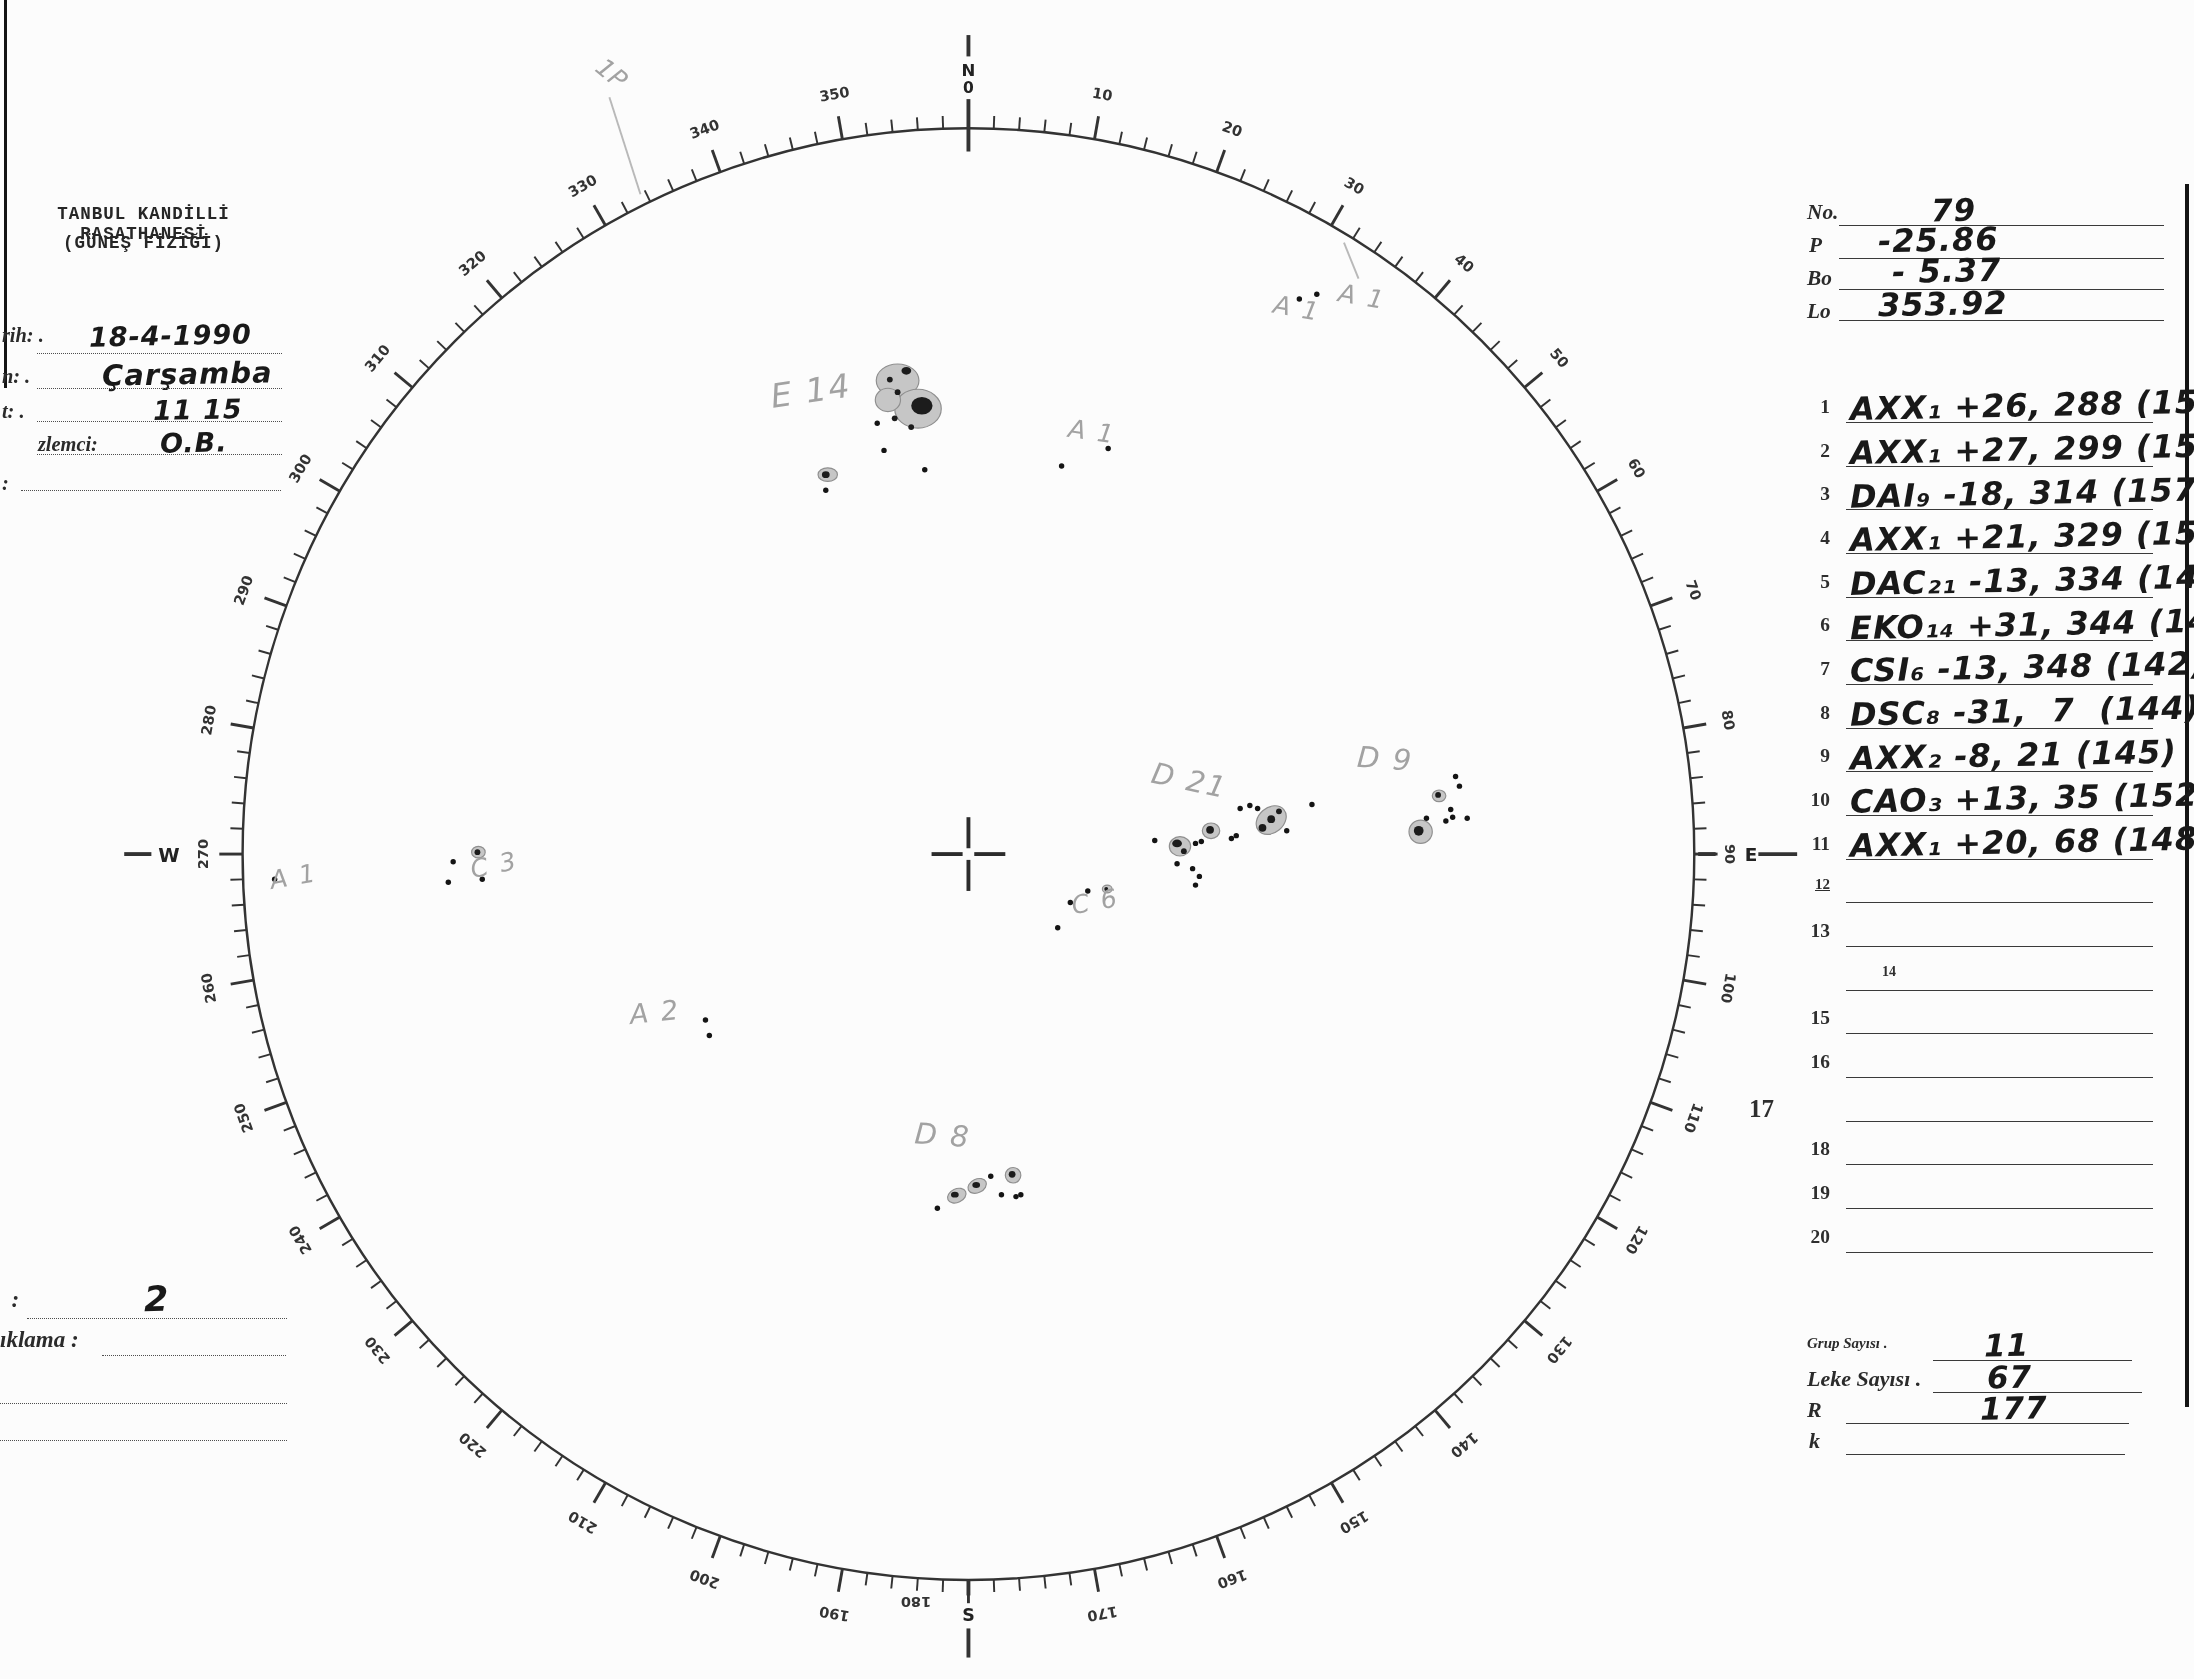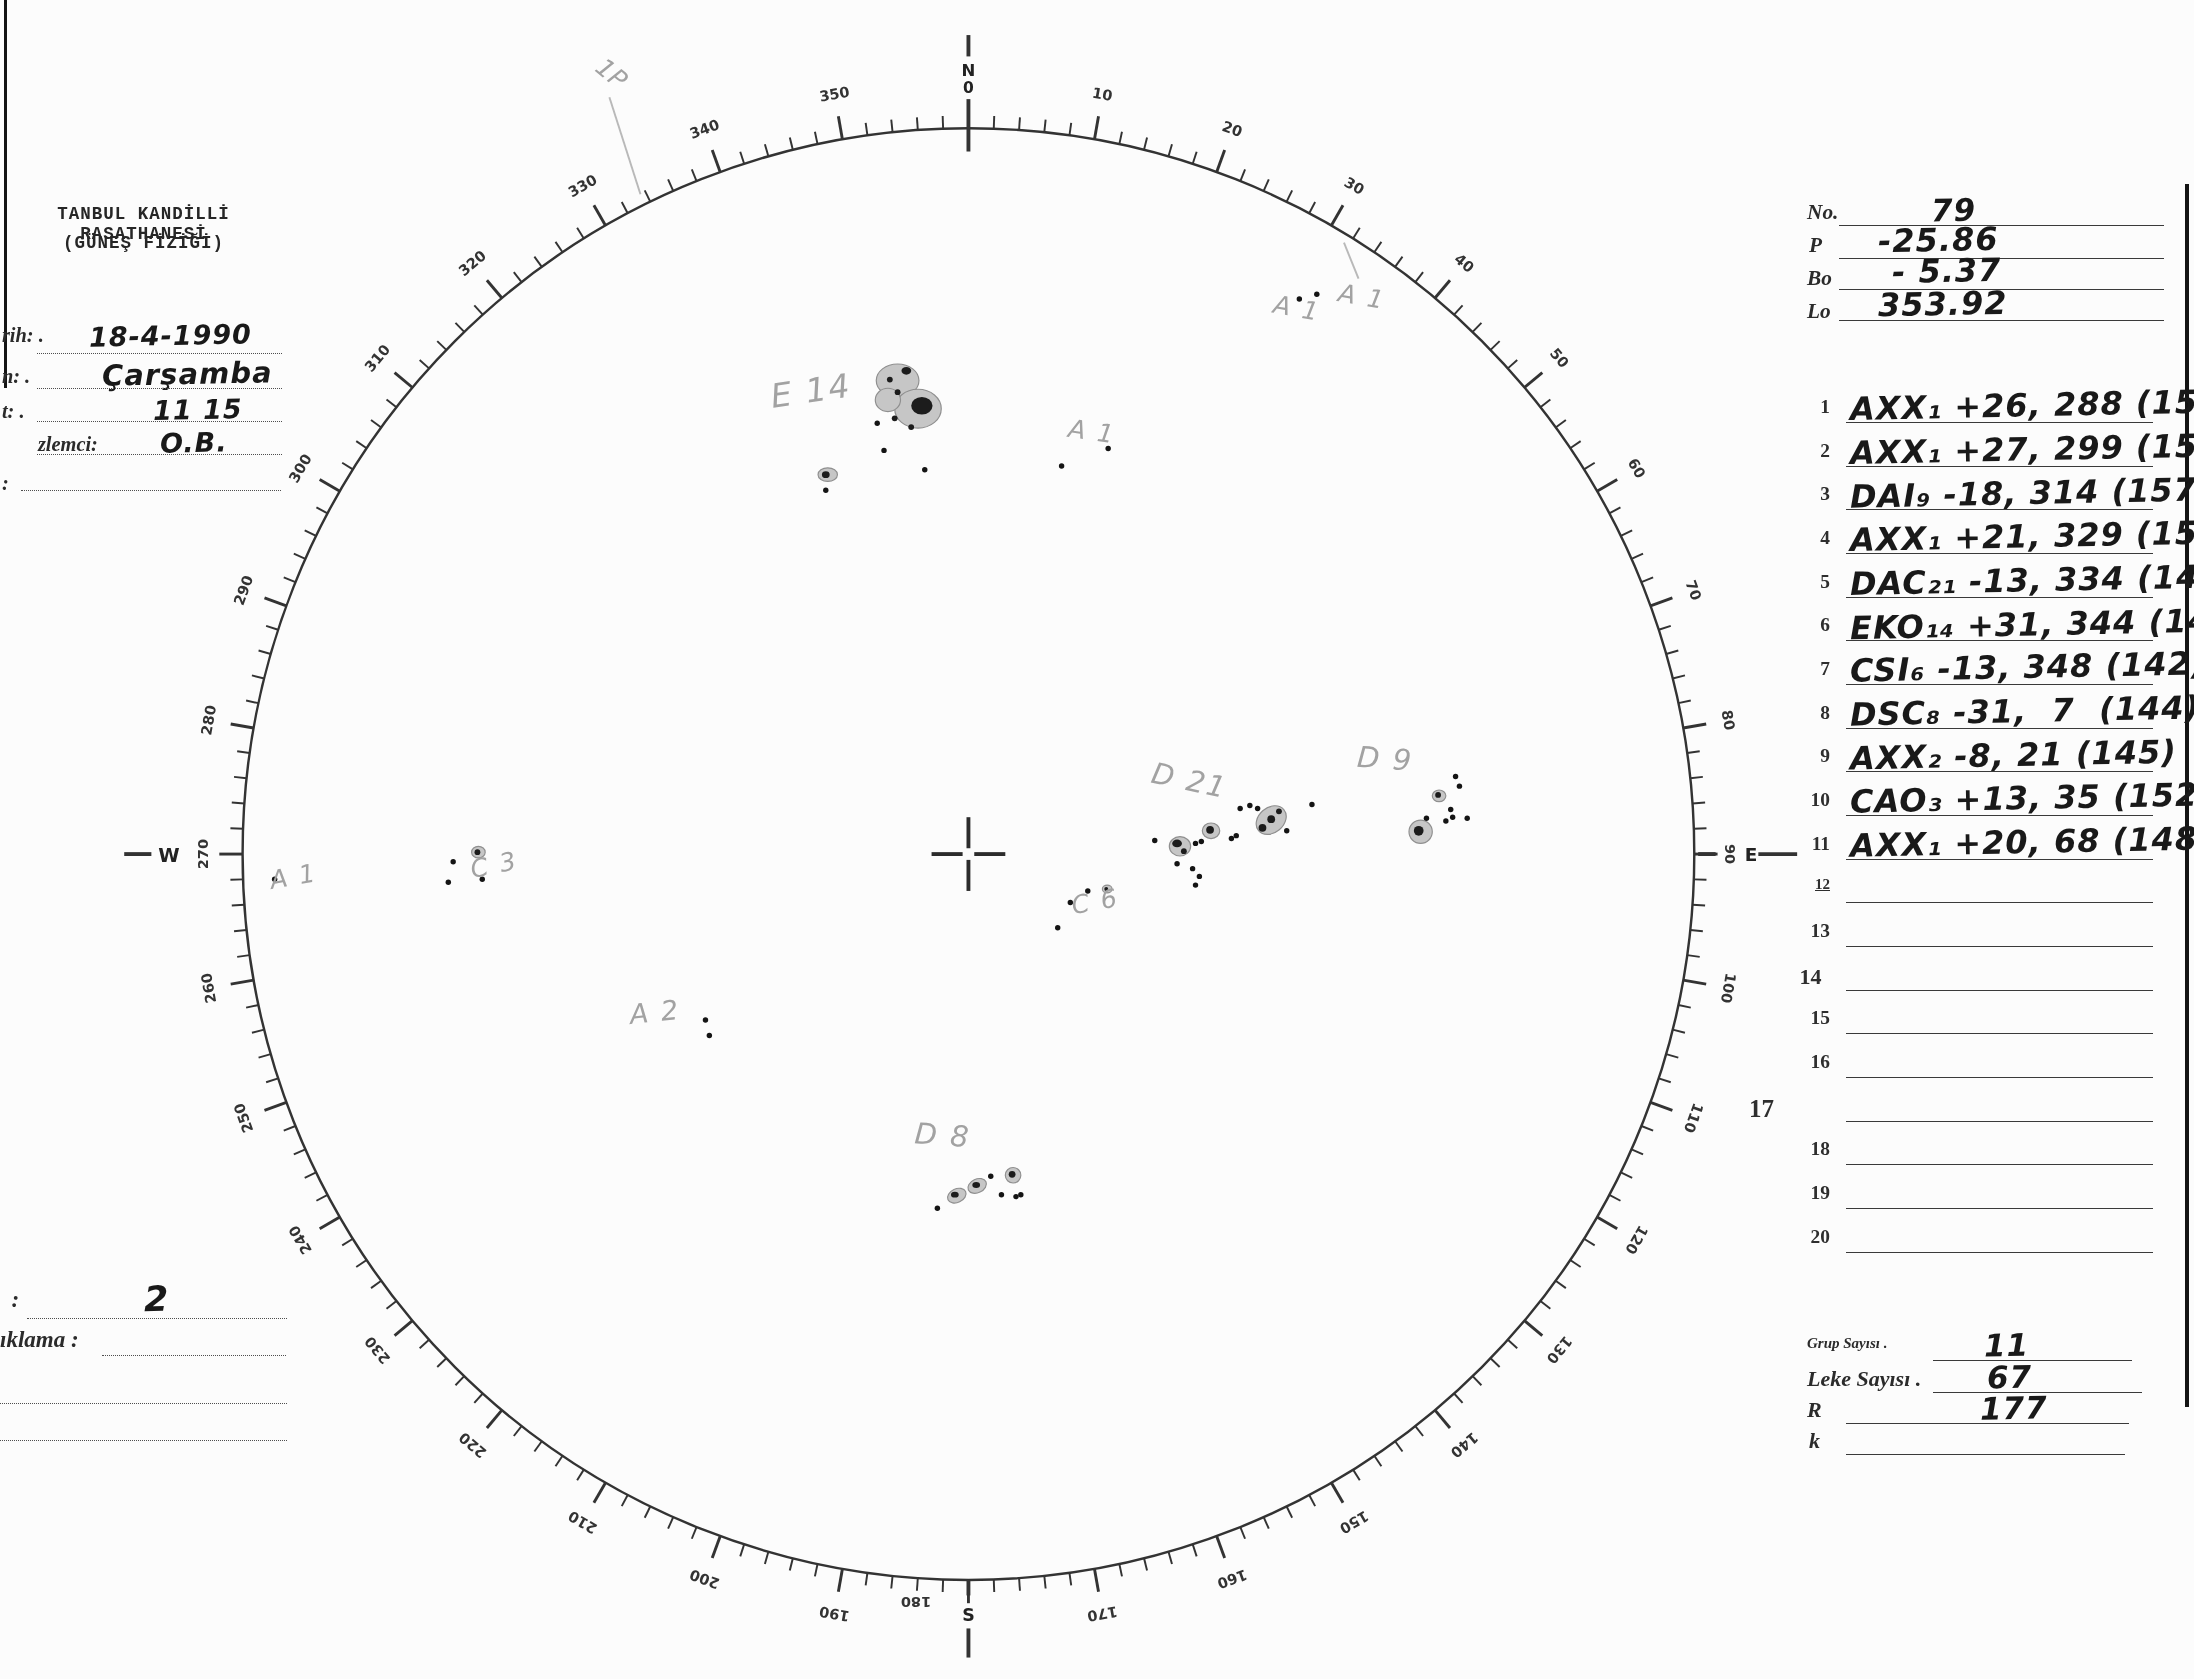--- a/index.html
+++ b/index.html
@@ -428,21 +428,21 @@
       <div class="abs num" style="left: 1791px; top: 789px; width: 39px; text-align: right; font-size: 19.4px;">10</div>
       <div class="abs" style="left: 1846px; top: 815px; width: 307px; height: 0px; border-bottom: 1.9px solid rgb(58, 58, 58);"></div>
       <div class="abs hw" style="left: 1850px; top: 779px; font-size: 32px;">CAO₃ +13, 35 (152)</div>
       <div class="abs num" style="left: 1791px; top: 833px; width: 39px; text-align: right; font-size: 19.4px;">11</div>
       <div class="abs" style="left: 1846px; top: 859px; width: 307px; height: 0px; border-bottom: 1.9px solid rgb(58, 58, 58);"></div>
       <div class="abs hw" style="left: 1850px; top: 823px; font-size: 32px;">AXX₁ +20, 68 (148)</div>
       <div class="abs num" style="left: 1791px; top: 876px; width: 39px; text-align: right; font-size: 15px; text-decoration: underline;">12</div>
       <div class="abs" style="left: 1846px; top: 902px; width: 307px; height: 0px; border-bottom: 1.9px solid rgb(58, 58, 58);"></div>
       <div class="abs num" style="left: 1791px; top: 920px; width: 39px; text-align: right; font-size: 19.4px;">13</div>
       <div class="abs" style="left: 1846px; top: 946px; width: 307px; height: 0px; border-bottom: 1.9px solid rgb(58, 58, 58);"></div>
-      <div class="abs num" style="left: 1791px; top: 964px; width: 39px; text-align: center; font-size: 22px;">14</div>
+      <div class="abs num" style="left: 1857px; top: 964px; width: 39px; text-align: right; font-size: 14px;">14</div>
       <div class="abs" style="left: 1846px; top: 990px; width: 307px; height: 0px; border-bottom: 1.9px solid rgb(58, 58, 58);"></div>
       <div class="abs num" style="left: 1791px; top: 1007px; width: 39px; text-align: right; font-size: 19.4px;">15</div>
       <div class="abs" style="left: 1846px; top: 1033px; width: 307px; height: 0px; border-bottom: 1.9px solid rgb(58, 58, 58);"></div>
       <div class="abs num" style="left: 1791px; top: 1051px; width: 39px; text-align: right; font-size: 19.4px;">16</div>
       <div class="abs" style="left: 1846px; top: 1077px; width: 307px; height: 0px; border-bottom: 1.9px solid rgb(58, 58, 58);"></div>
       <div class="abs num" style="left: 1735px; top: 1095px; width: 39px; text-align: right; font-size: 25px;">17</div>
       <div class="abs" style="left: 1846px; top: 1121px; width: 307px; height: 0px; border-bottom: 1.9px solid rgb(58, 58, 58);"></div>
       <div class="abs num" style="left: 1791px; top: 1138px; width: 39px; text-align: right; font-size: 19.4px;">18</div>
       <div class="abs" style="left: 1846px; top: 1164px; width: 307px; height: 0px; border-bottom: 1.9px solid rgb(58, 58, 58);"></div>
       <div class="abs num" style="left: 1791px; top: 1182px; width: 39px; text-align: right; font-size: 19.4px;">19</div>

